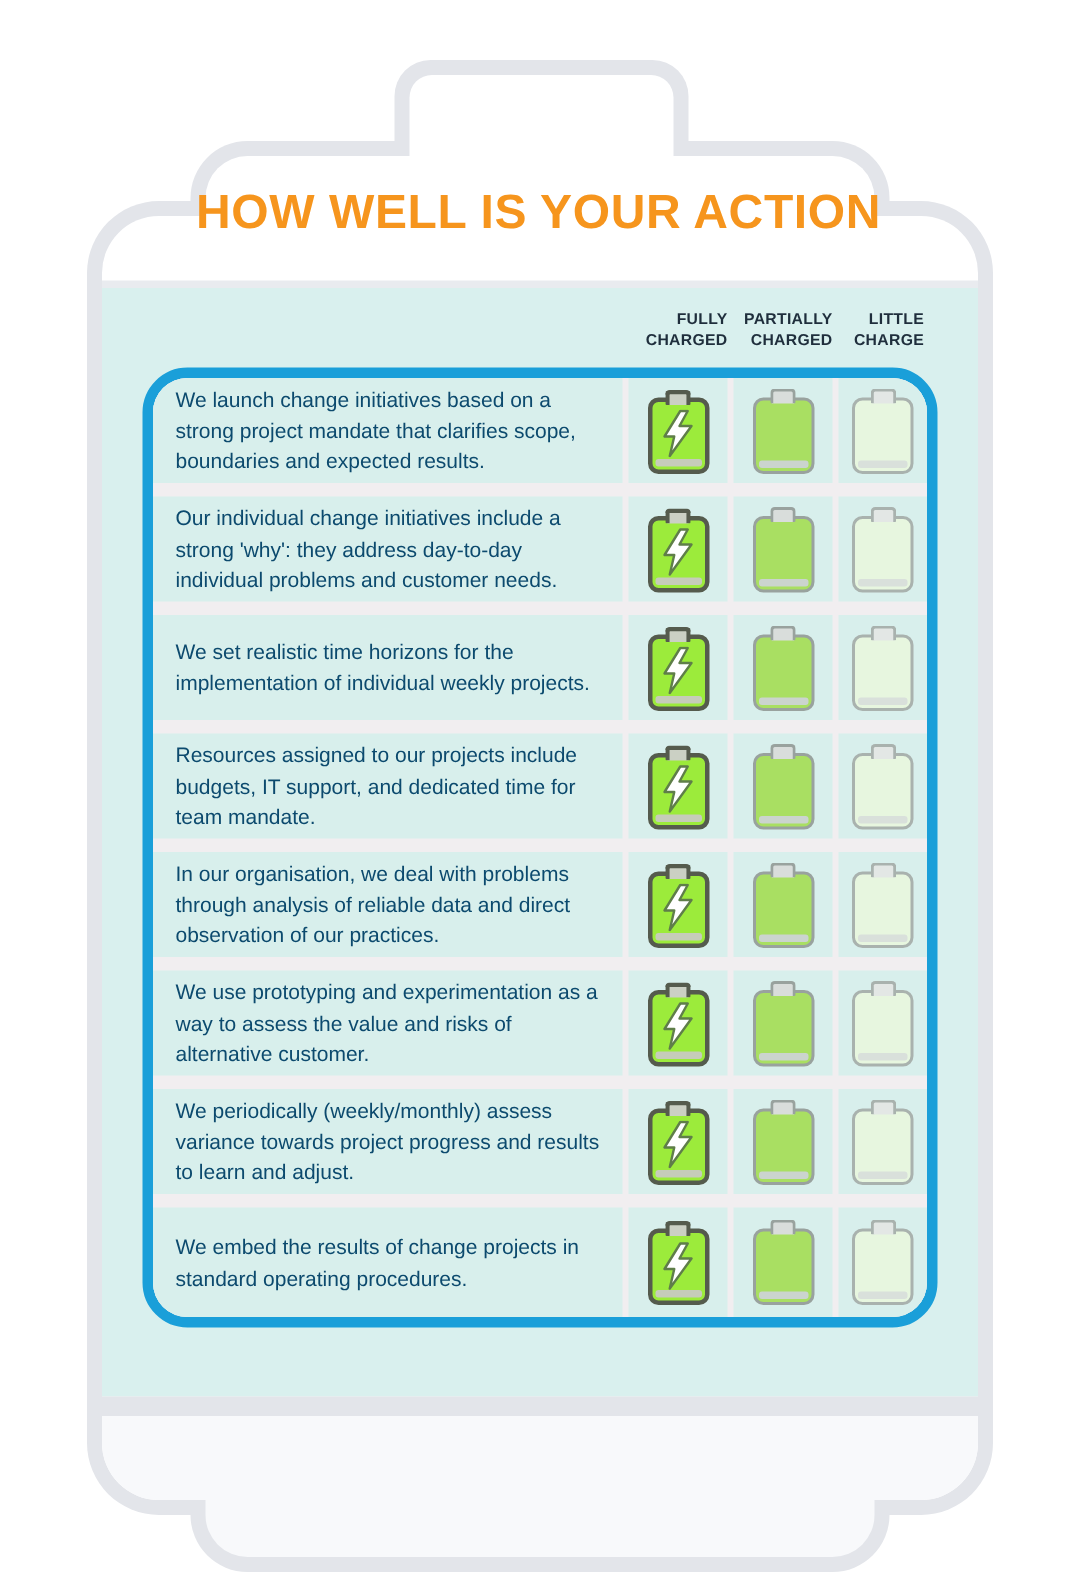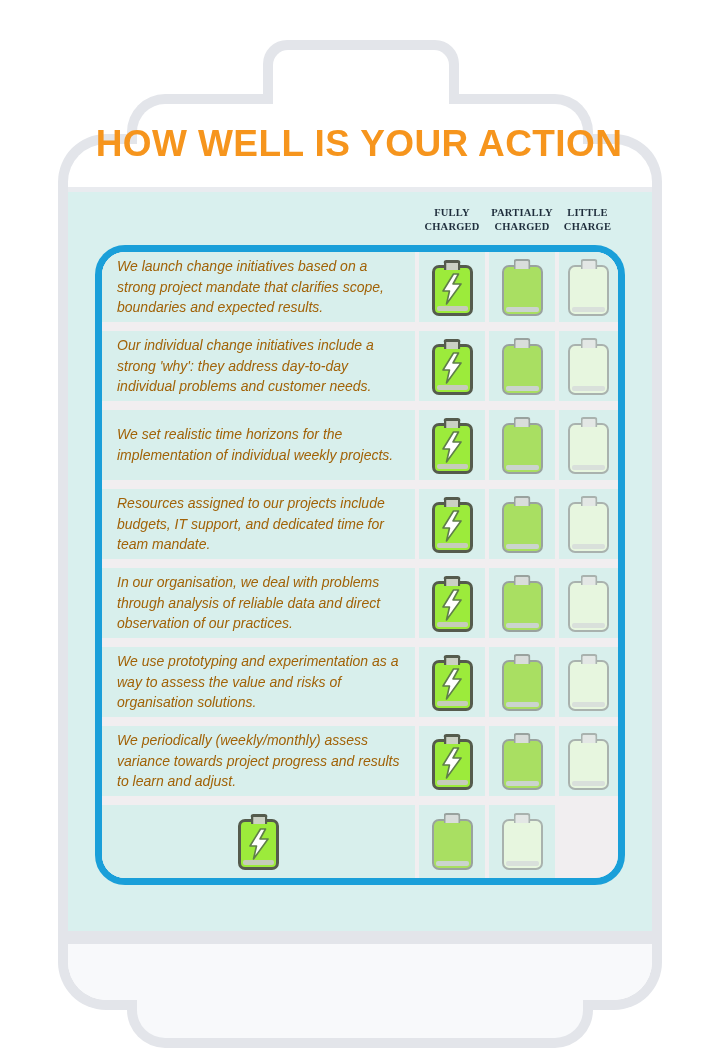--- a/index.html
+++ b/index.html
@@ -8,44 +8,44 @@
     font-family:"Liberation Sans", sans-serif; background:#ffffff;
   }
   .shell-svg { position:absolute; left:0; top:0; }
 
   .band-top-divider { position:absolute; left:68px; top:187px; width:584px; height:5px; background:#E9EBEF; }
   .teal-band { position:absolute; left:68px; top:192px; width:584px; height:739px; background:#D9F0EE; }
   .band-bottom-divider { position:absolute; left:68px; top:931px; width:584px; height:13px; background:#E3E5EA; }
 
   .title {
     position:absolute; left:0; top:125px; width:718px; text-align:center;
-    color:#F6951D; font-weight:bold; font-size:37px; line-height:1.02; letter-spacing:0.4px;
+    color:#F6951D; font-weight:bold; font-size:32px; line-height:1.02; letter-spacing:0.4px;
   }
 
   .col-headers {
     position:absolute; left:419px; top:206px; width:197px;
     display:grid; grid-template-columns:66px 66px 1fr; column-gap:4px;
-    text-align:center; font-size:10.5px; font-weight:bold; line-height:1.35;
-    color:#1F2E3C; letter-spacing:0.2px;font-family:Liberation Serif, serif;
+    text-align:right; font-size:10.5px; font-weight:bold; line-height:1.35;
+    color:#1F2E3C; letter-spacing:0.2px;
   }
 
   .table-box {
     position:absolute; left:95px; top:245px; width:530px; height:640px;
     box-sizing:border-box; border:7px solid #1A9FD9; border-radius:30px; overflow:hidden;
   }
   .grid {
     width:100%; height:100%; display:grid;
     grid-template-columns:313px 66px 66px 1fr;
     grid-template-rows:repeat(7, 70px) auto;
     gap:9px 4px; background:#F1EEF0;
   }
   .cell { background:#D8EFEC; }
   .text-cell {
     display:flex; align-items:center; padding:0 10px 0 15px;
-    font-size:14px; line-height:1.48; color:#a16207;font-style:italic;
+    font-size:14px; line-height:1.48; color:#0c4a6e;
   }
   .bat-cell { display:flex; align-items:center; justify-content:center; padding-top:6px; }
 
   .bat { position:relative; width:41px; height:51px; border-radius:7px; box-sizing:border-box; }
   .bat::after { content:""; position:absolute; left:2px; right:2px; bottom:2px; height:5px; border-radius:2px; }
   .cap {
     position:absolute; top:-8px; left:50%; transform:translateX(-50%);
     width:17px; height:10px; box-sizing:border-box; border-radius:3px 3px 1px 1px;
   }
   .full   { background:#9CEB3B; border:3px solid #555B4D; }
@@ -188,21 +188,21 @@
         <div class="bat part">
             <span class="cap"></span>
           </div>
       </div>
       <div class="cell bat-cell">
         <div class="bat little">
             <span class="cap"></span>
           </div>
       </div>
 
-      <div class="cell text-cell">We use prototyping and experimentation as a way to assess the value and risks of organisation solutions.</div>
+      <div class="cell text-cell">We use prototyping and experimentation as a way to assess the value and risks of alternative customer.</div>
       <div class="cell bat-cell">
         <div class="bat full">
             <span class="cap"></span>
           <svg class="bolt" width="22" height="32" viewBox="0 0 22 32">
             <polygon points="12.5,1 2,18 8.5,18 5.5,31 20,11 12,11 17.5,1" fill="#ffffff" stroke="#5F7E49" stroke-width="1.6" stroke-linejoin="round"></polygon>
           </svg>
         </div>
       </div>
       <div class="cell bat-cell">
         <div class="bat part">
@@ -228,20 +228,21 @@
         <div class="bat part">
             <span class="cap"></span>
           </div>
       </div>
       <div class="cell bat-cell">
         <div class="bat little">
             <span class="cap"></span>
           </div>
       </div>
 
+      <div class="cell text-cell">We embed the results of change projects in standard operating procedures.</div>
       <div class="cell bat-cell">
         <div class="bat full">
             <span class="cap"></span>
           <svg class="bolt" width="22" height="32" viewBox="0 0 22 32">
             <polygon points="12.5,1 2,18 8.5,18 5.5,31 20,11 12,11 17.5,1" fill="#ffffff" stroke="#5F7E49" stroke-width="1.6" stroke-linejoin="round"></polygon>
           </svg>
         </div>
       </div>
       <div class="cell bat-cell">
         <div class="bat part">

